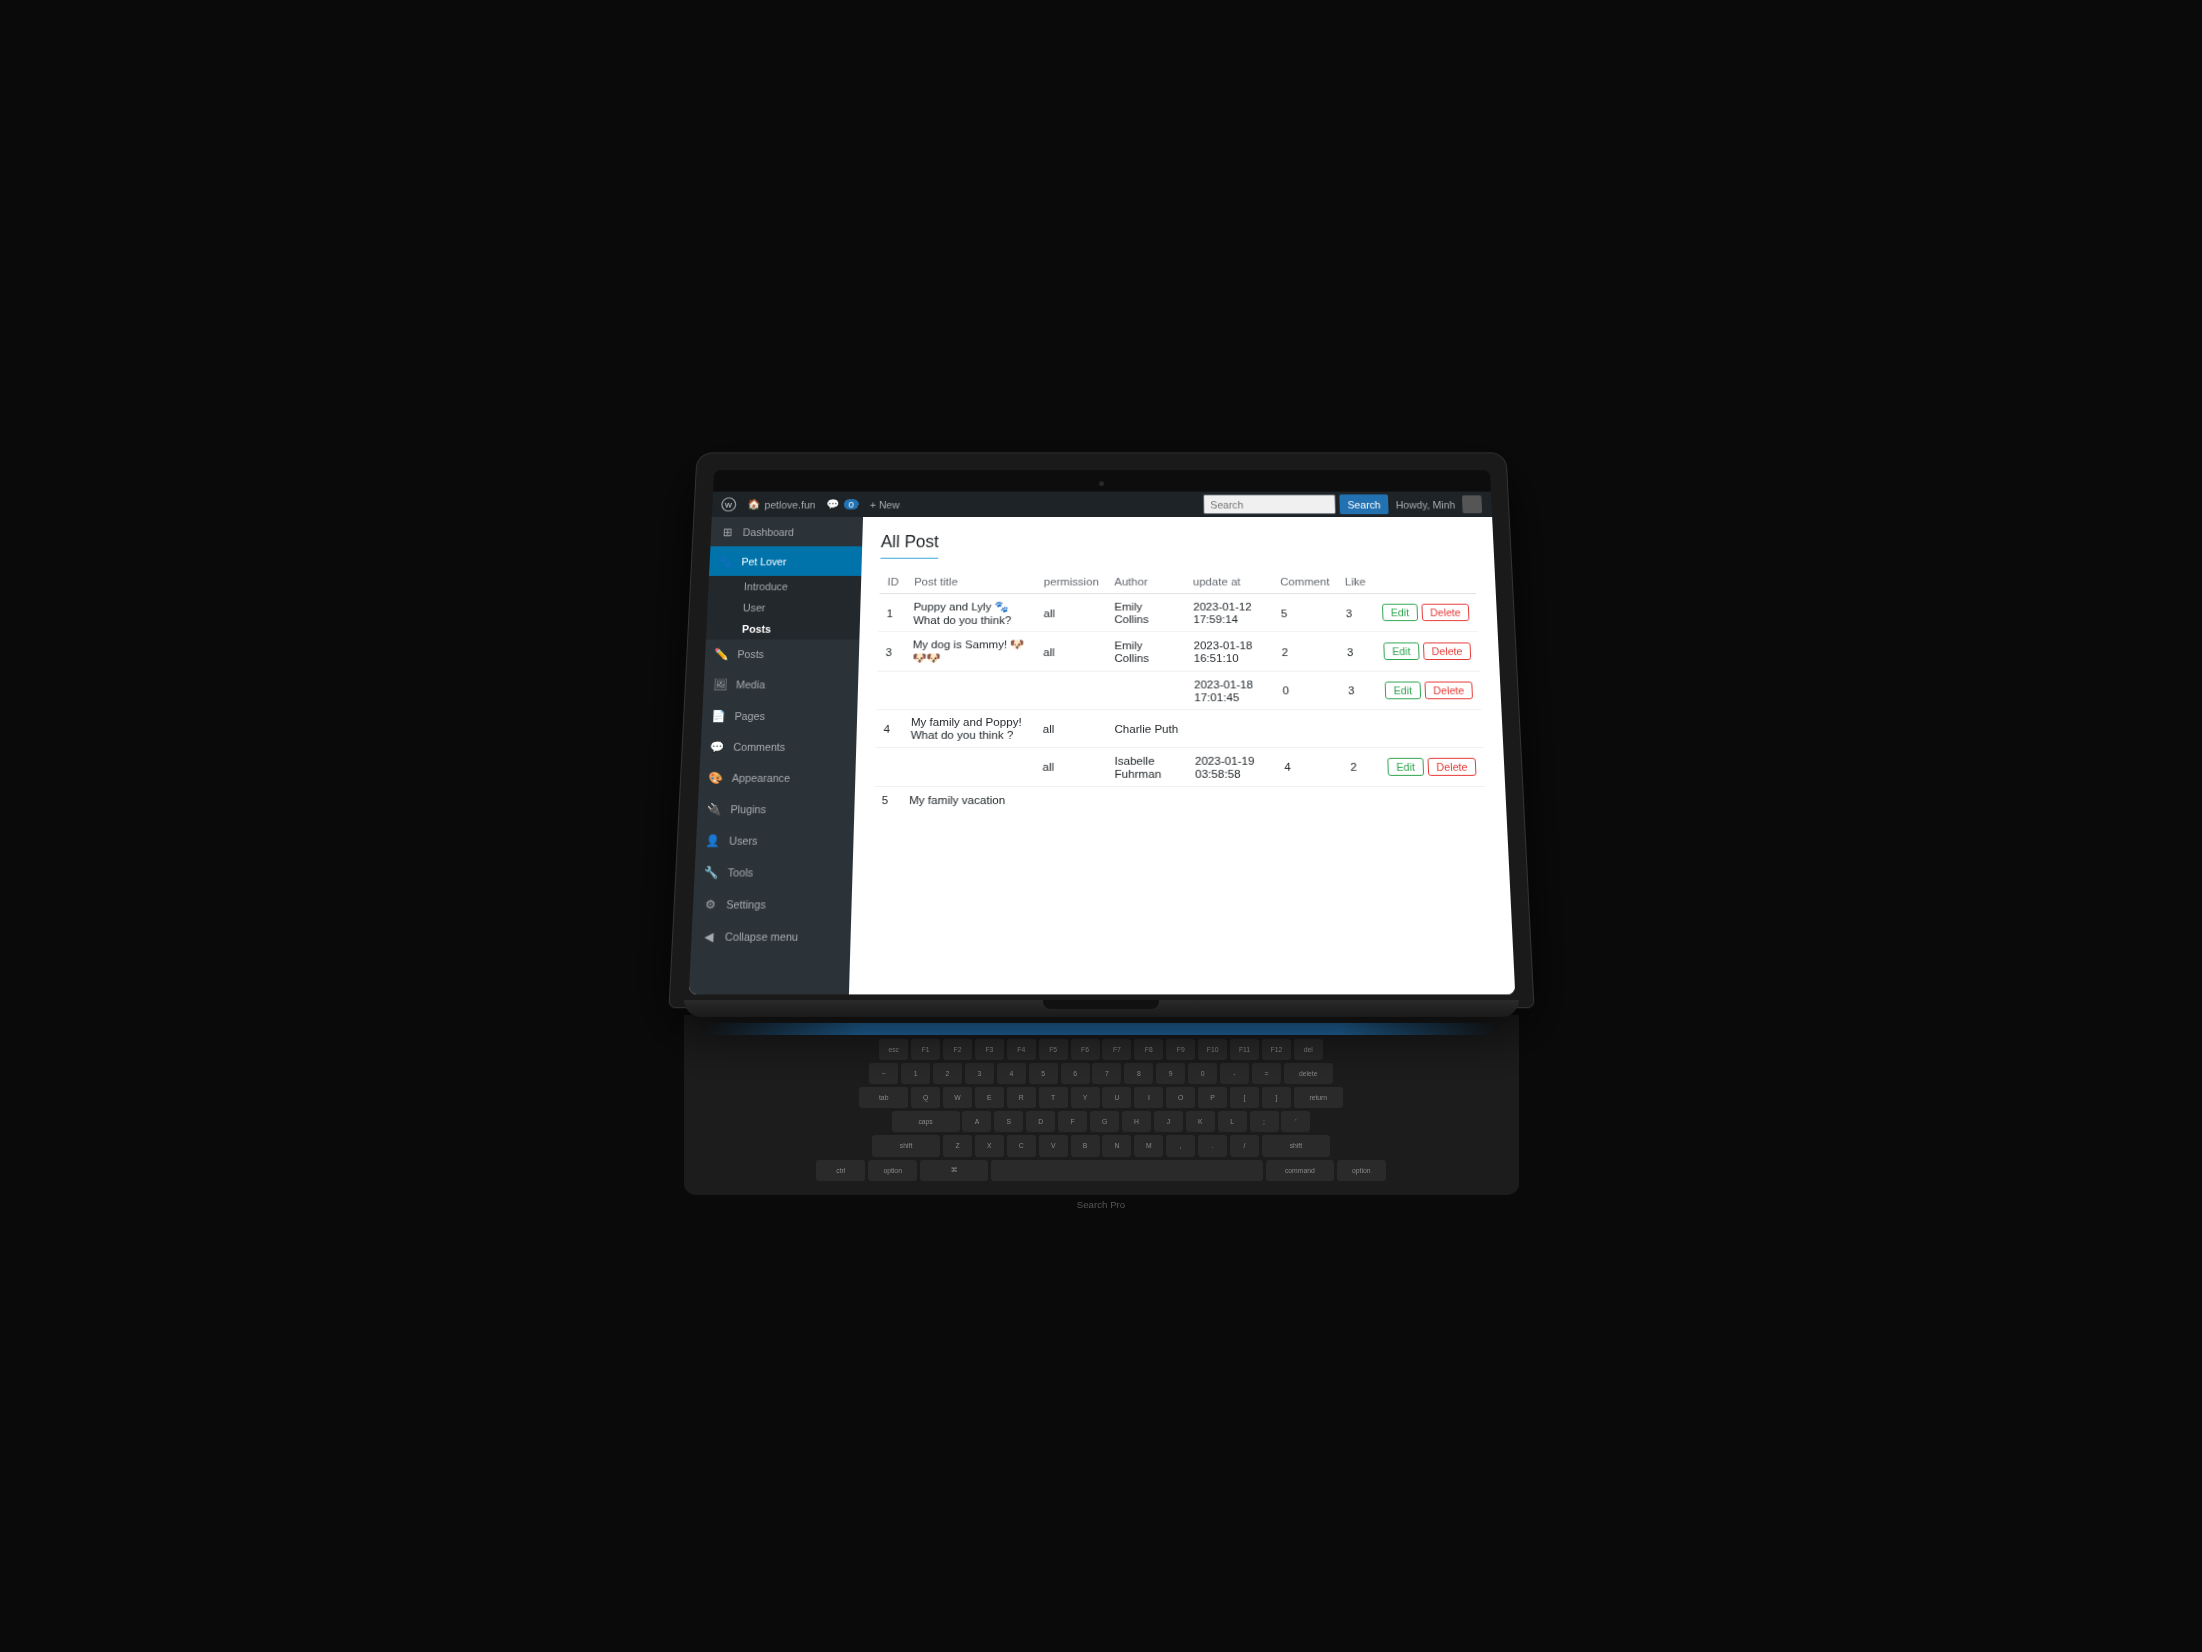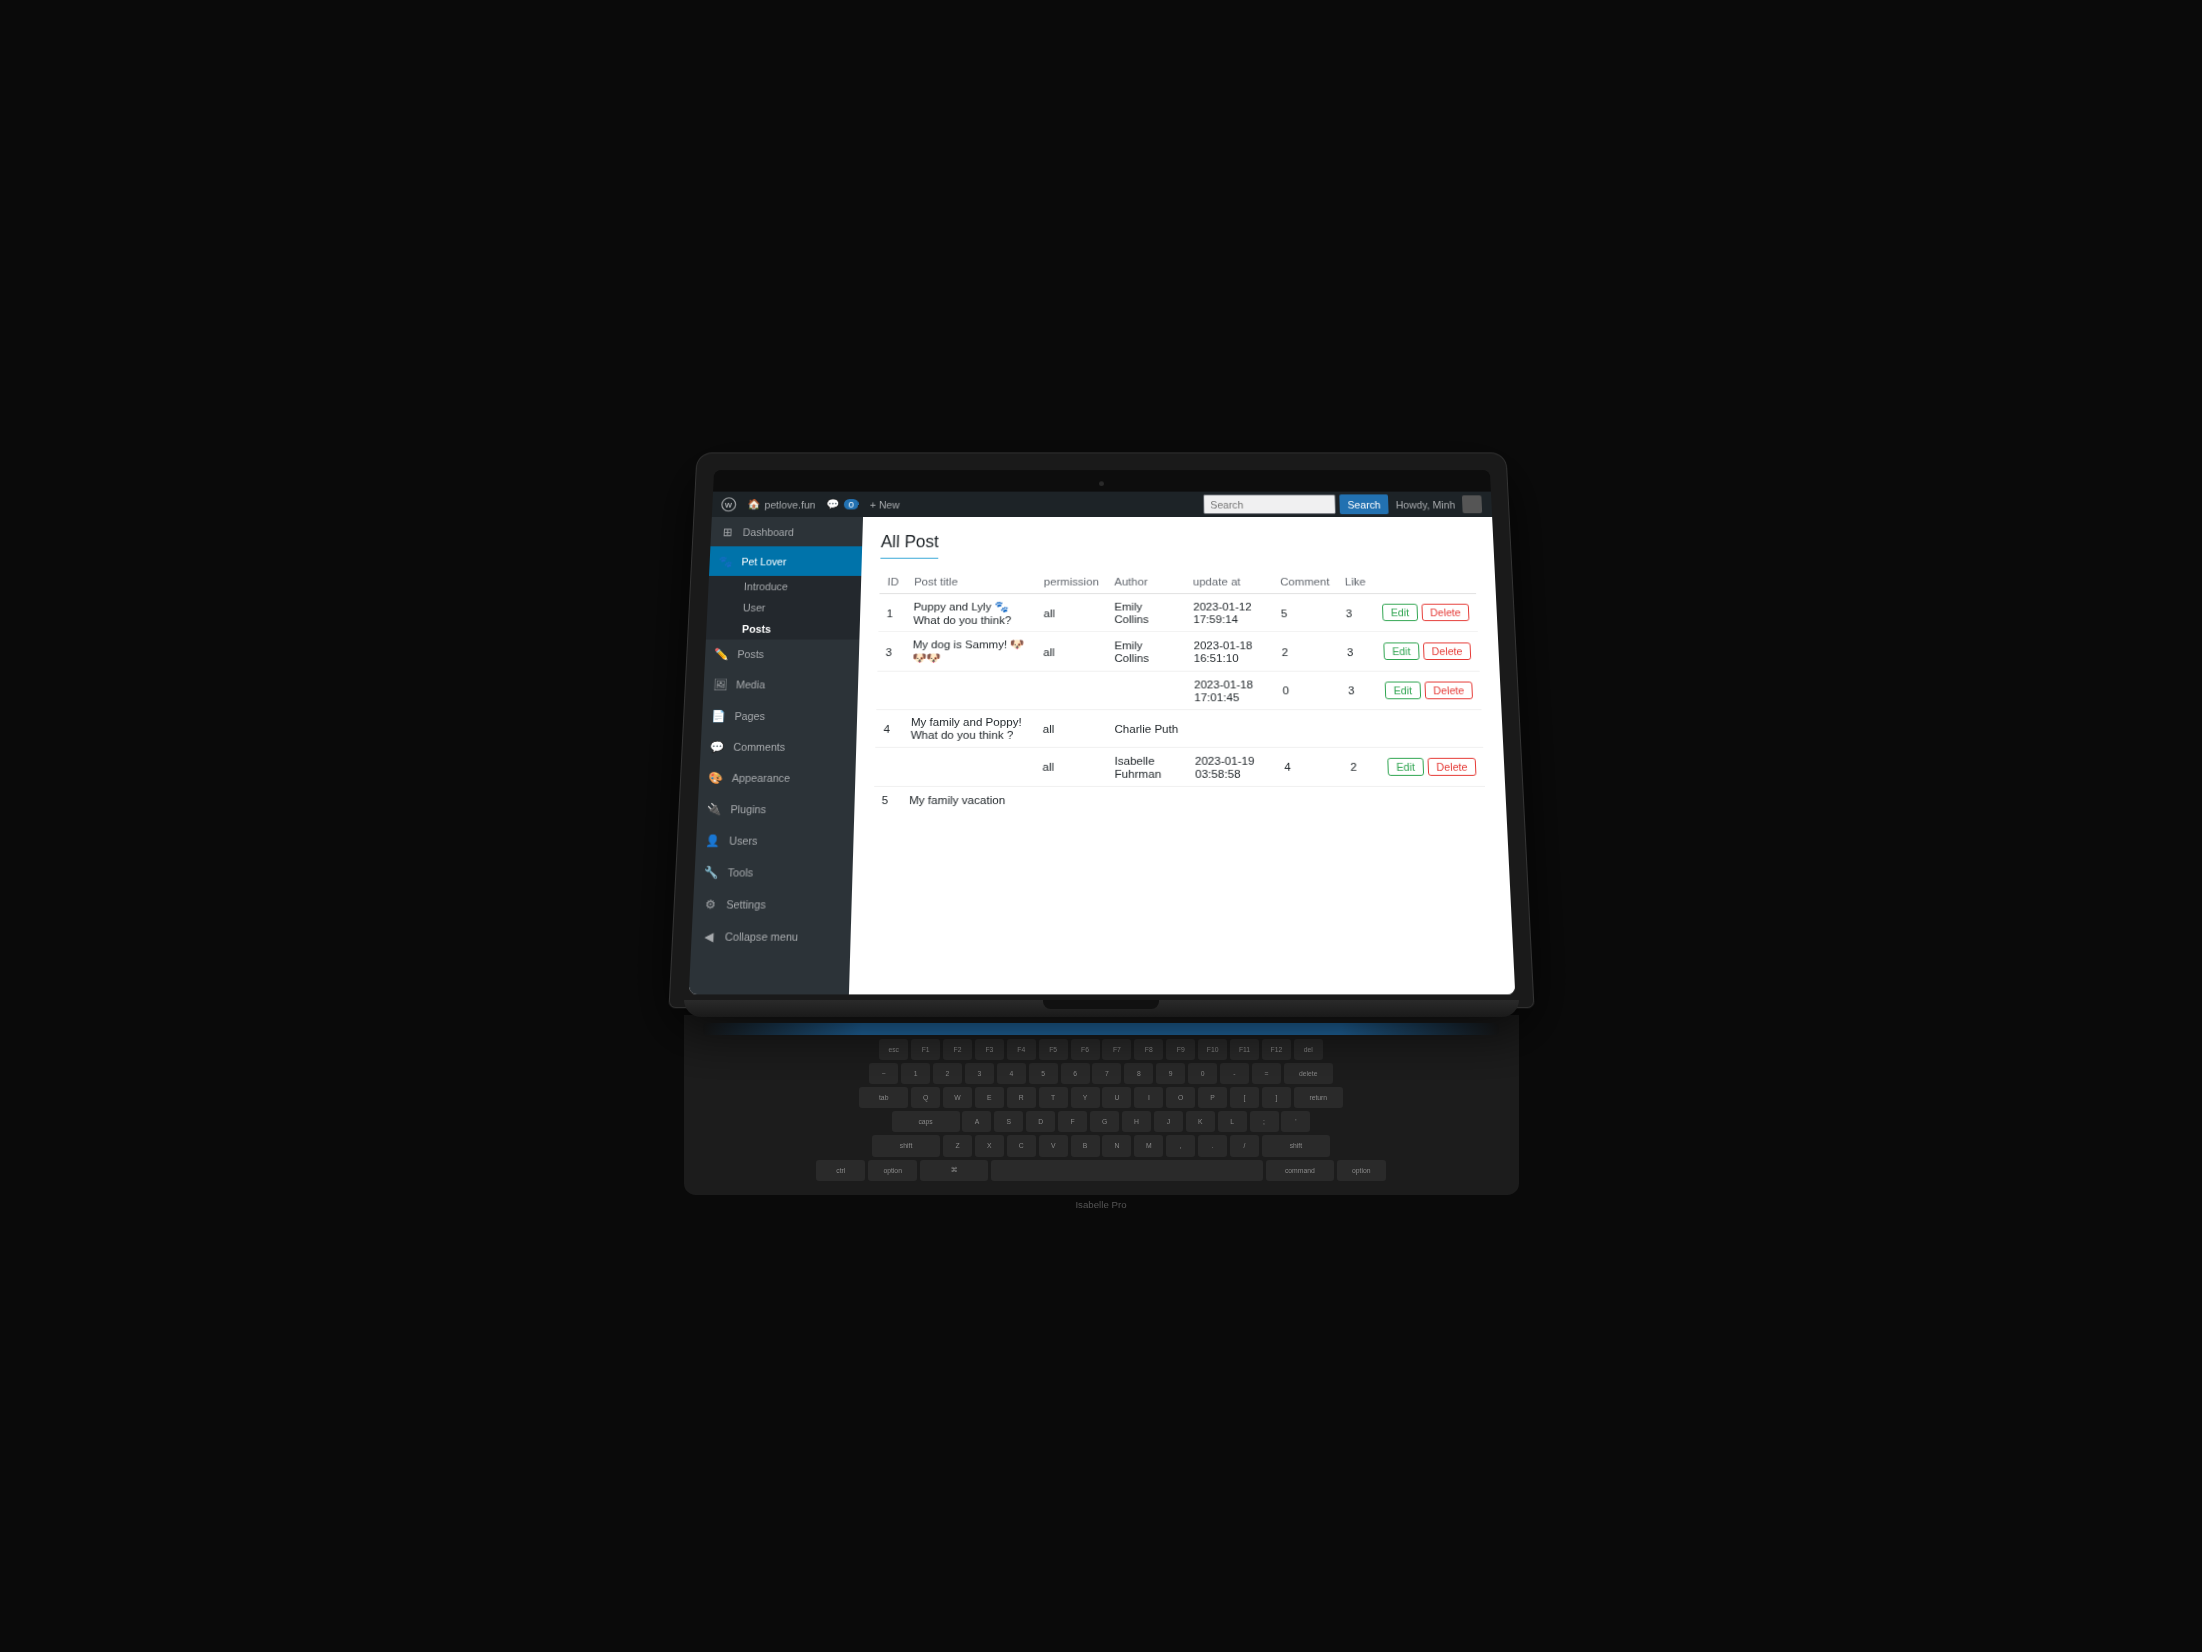--- a/index.html
+++ b/index.html
@@ -615,15 +615,15 @@
     <div class="keyboard-row">
       <div class="key wide">ctrl</div>
       <div class="key wide">option</div>
       <div class="key wider">⌘</div>
       <div class="key widest"></div>
       <div class="key wider">command</div>
       <div class="key wide">option</div>
     </div>
   </div>
 
-  <p style="text-align:center; color:#555; font-size:9.7px; margin-top:3.9px;">Isabelle Pro</p>
+  <p style="text-align:center; color:#555; font-size:9.7px; margin-top:3.9px;">Search Pro</p>
 </div>
 
 
 </body></html>

